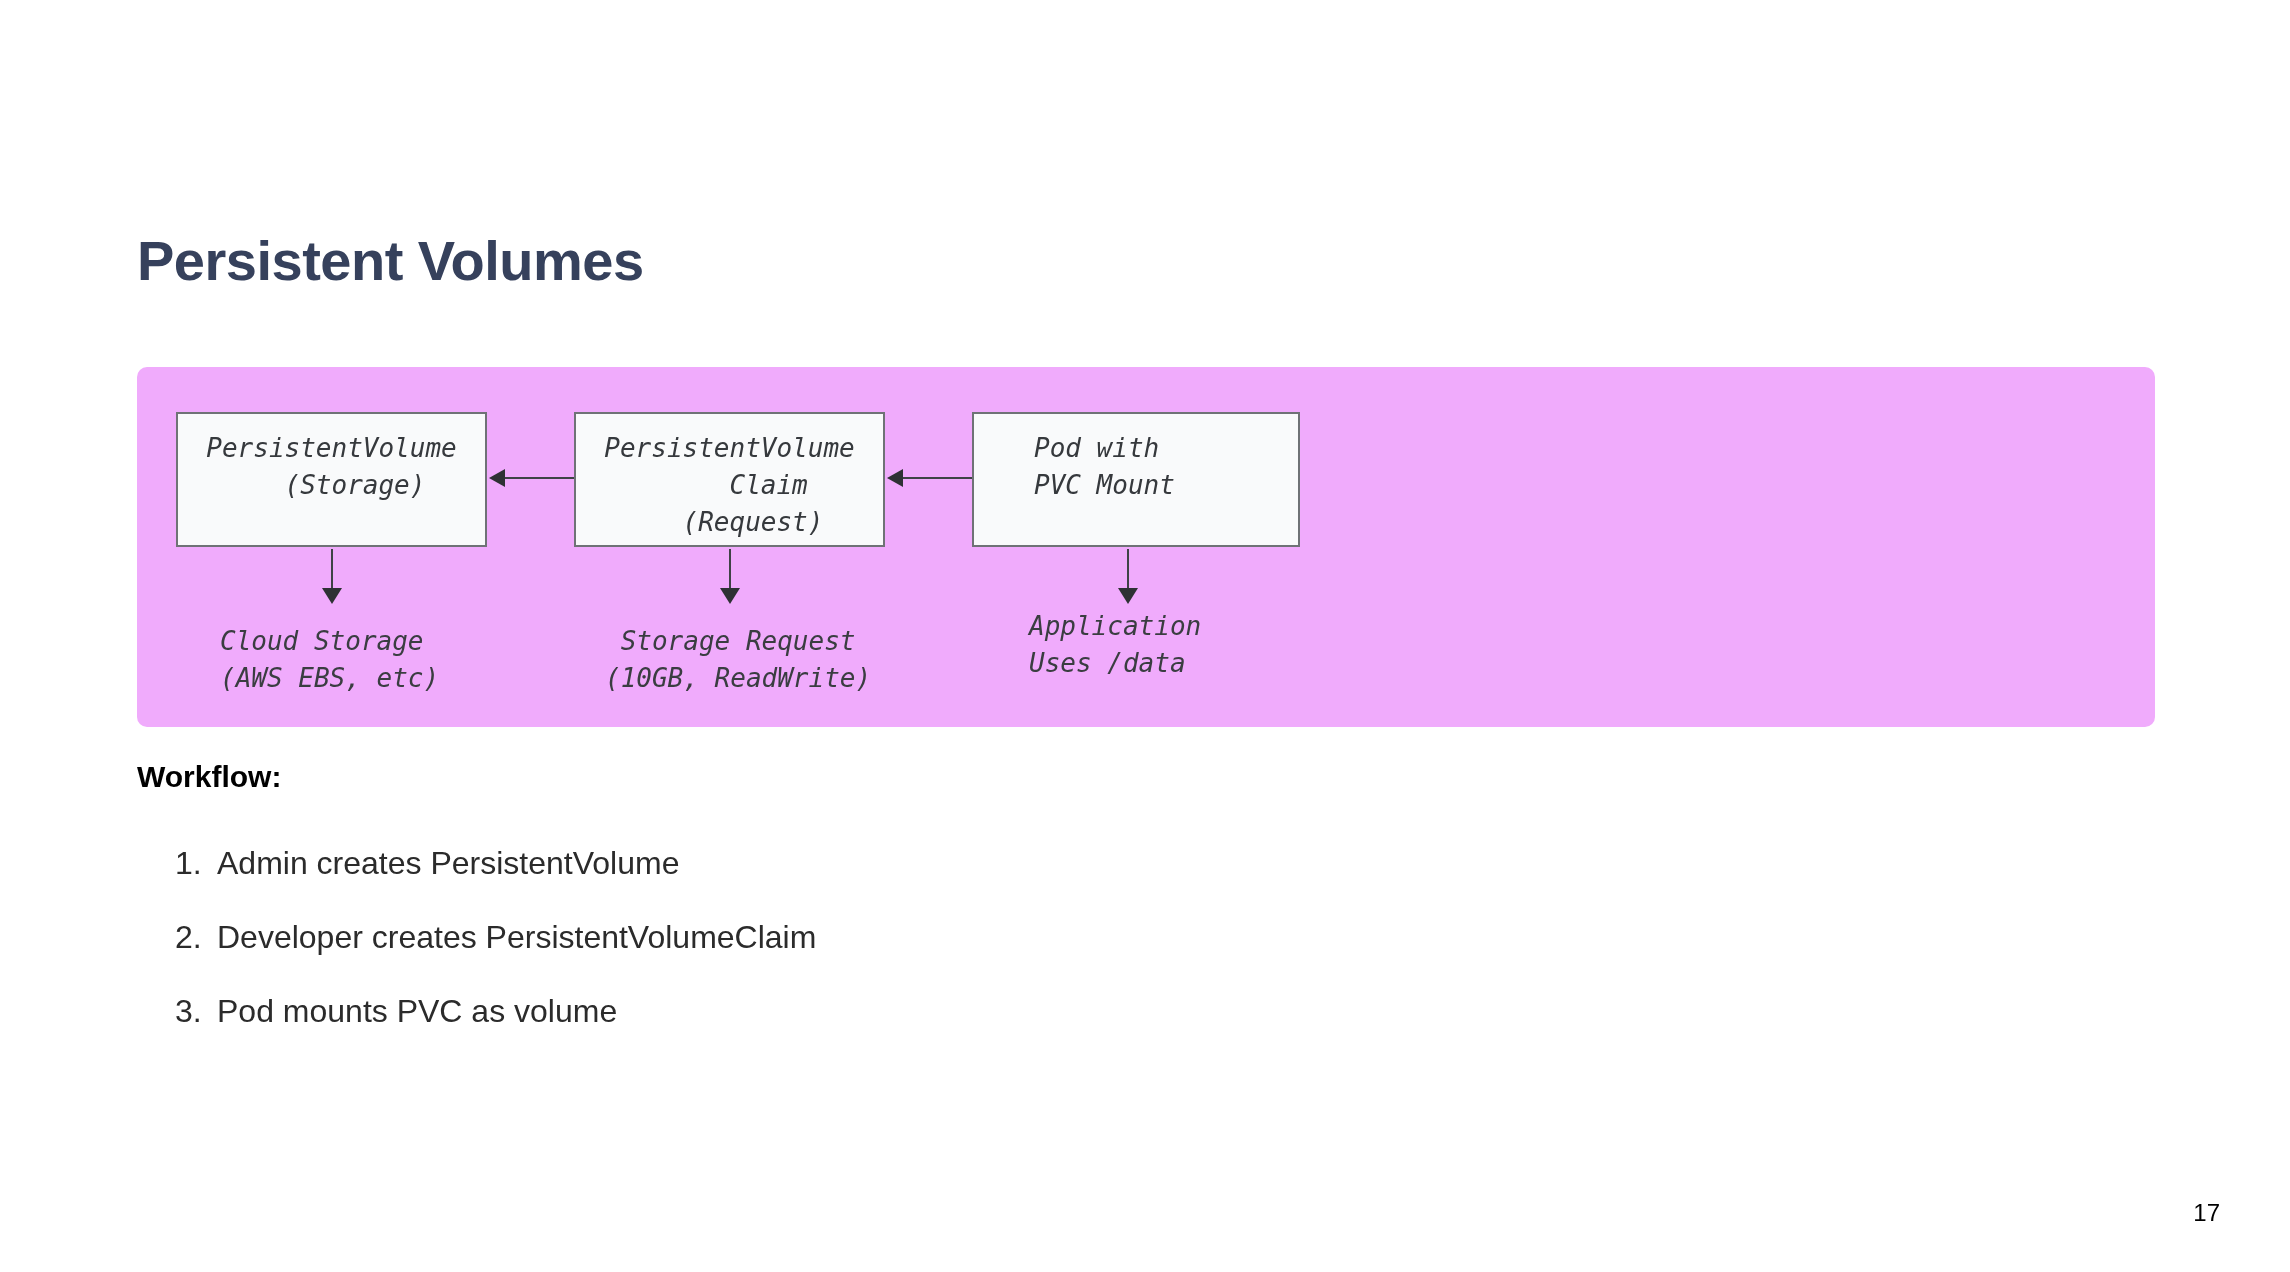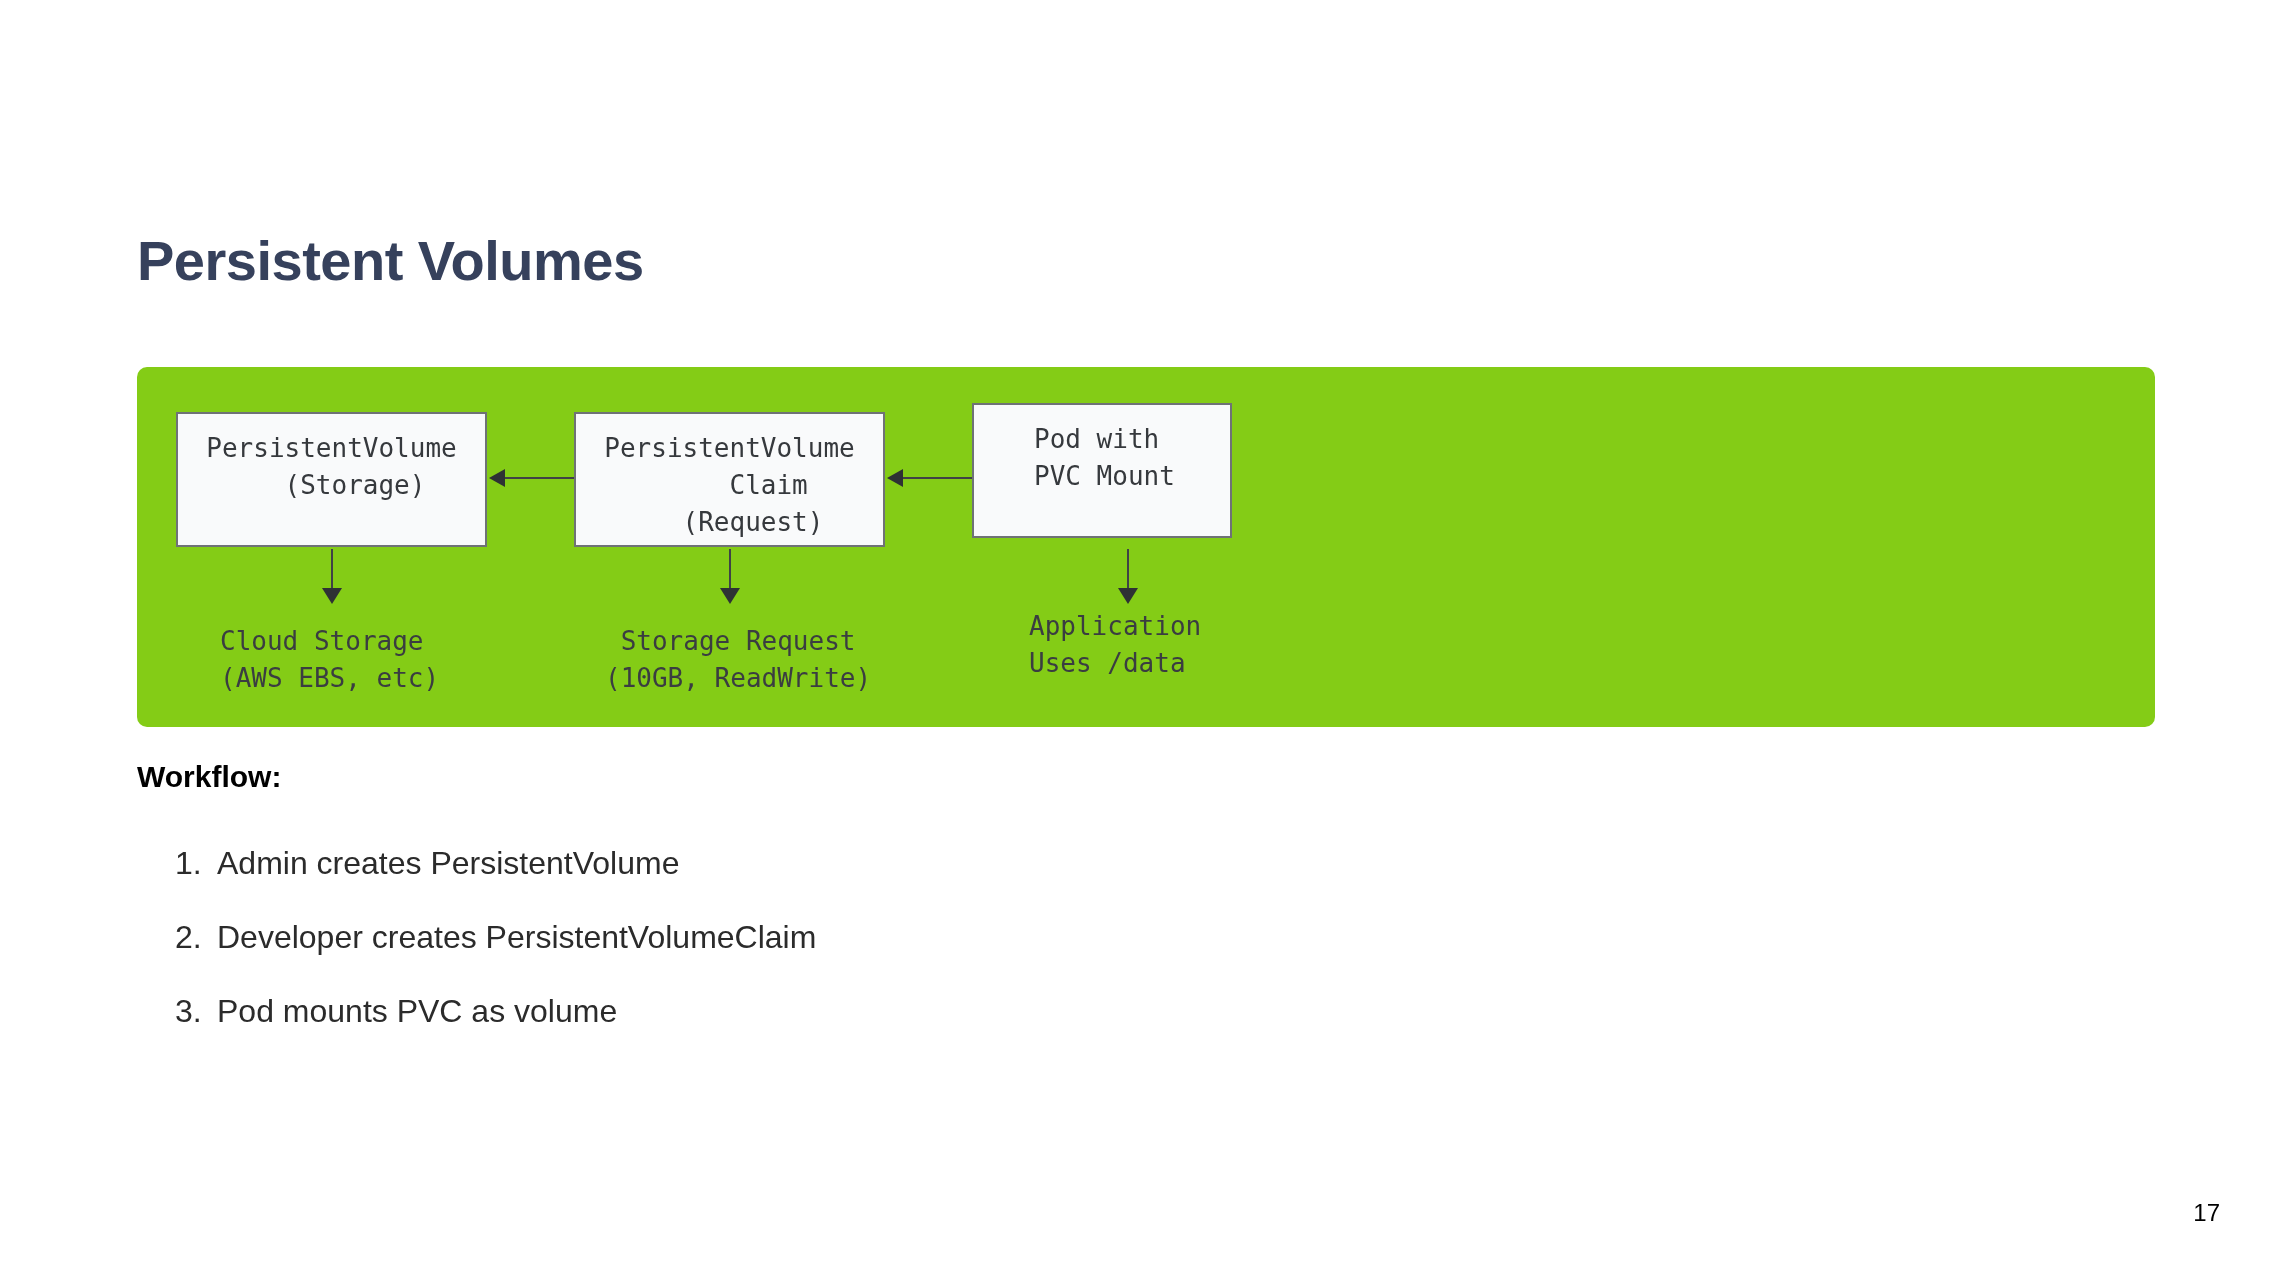--- a/index.html
+++ b/index.html
@@ -38,22 +38,23 @@
     white-space: nowrap;
   }
 
   
   .diagram-panel {
     position: absolute;
     left: 137px;
     top: 367px;
     width: 2018px;
     height: 360px;
-    background: #84cc16;
+    background: #f0abfc;
     border-radius: 10px;
+    font-style: italic;
   }
 
   .diag-box {
     position: absolute;
     box-sizing: border-box;
     border: 2px solid #6f7276;
     background: #f9fafb;
     font-family: "DejaVu Sans Mono", "Liberation Mono", monospace;
     font-size: 26px;
     line-height: 1.42;
@@ -158,21 +159,21 @@
     <div class="h-line" style="left:366px; top:110px; width:71px;"></div>
     <div class="arrow-left-head" style="left:352px; top:102px;"></div>
 
     <div class="diag-box center-text" style="left:437px; top:45px; width:311px; height:135px;">PersistentVolume
      Claim
    (Request)</div>
 
     <div class="h-line" style="left:764px; top:110px; width:71px;"></div>
     <div class="arrow-left-head" style="left:750px; top:102px;"></div>
 
-    <div class="diag-box left-text" style="left:835px; top:36px; width:260px; height:135px;">Pod with
+    <div class="diag-box left-text" style="left:835px; top:45px; width:328px; height:135px;">Pod with
 PVC Mount</div>
 
     <div class="v-line" style="left:194px; top:182px; height:41px;"></div>
     <div class="arrow-down-head" style="left:185px; top:221px;"></div>
 
     <div class="v-line" style="left:592px; top:182px; height:41px;"></div>
     <div class="arrow-down-head" style="left:583px; top:221px;"></div>
 
     <div class="v-line" style="left:990px; top:182px; height:41px;"></div>
     <div class="arrow-down-head" style="left:981px; top:221px;"></div>

